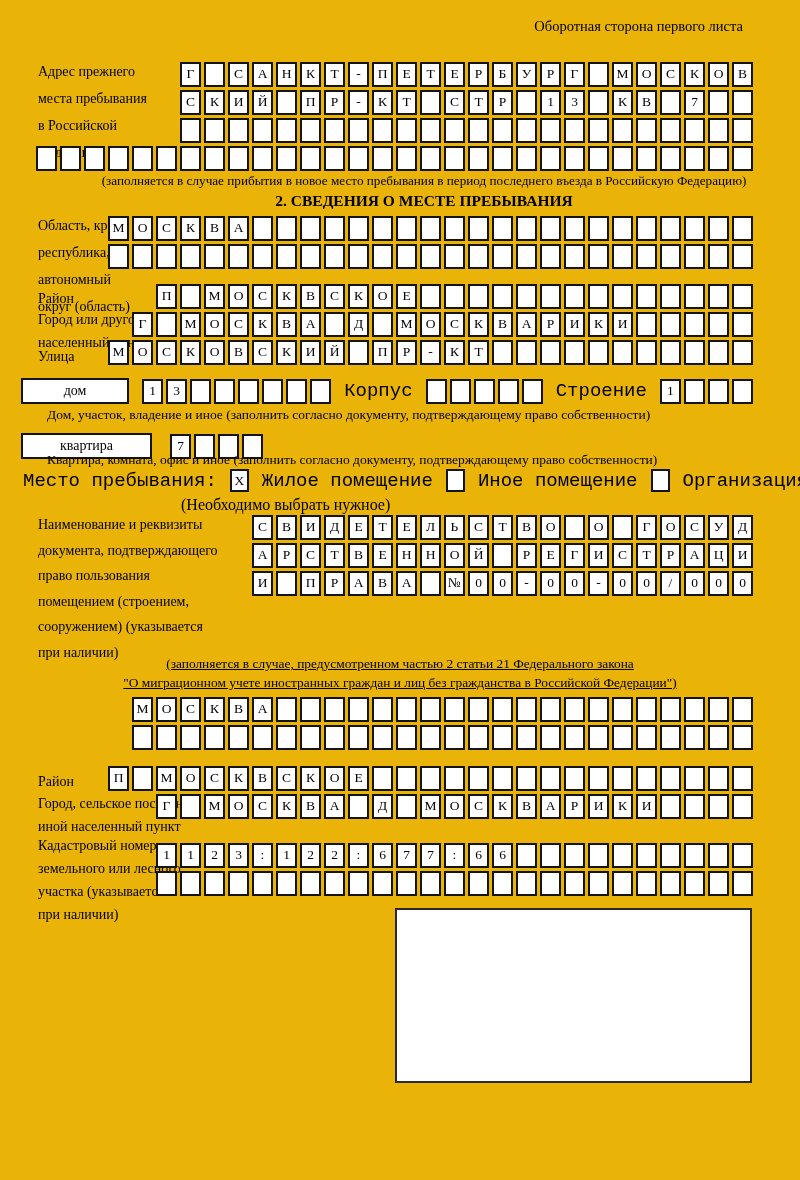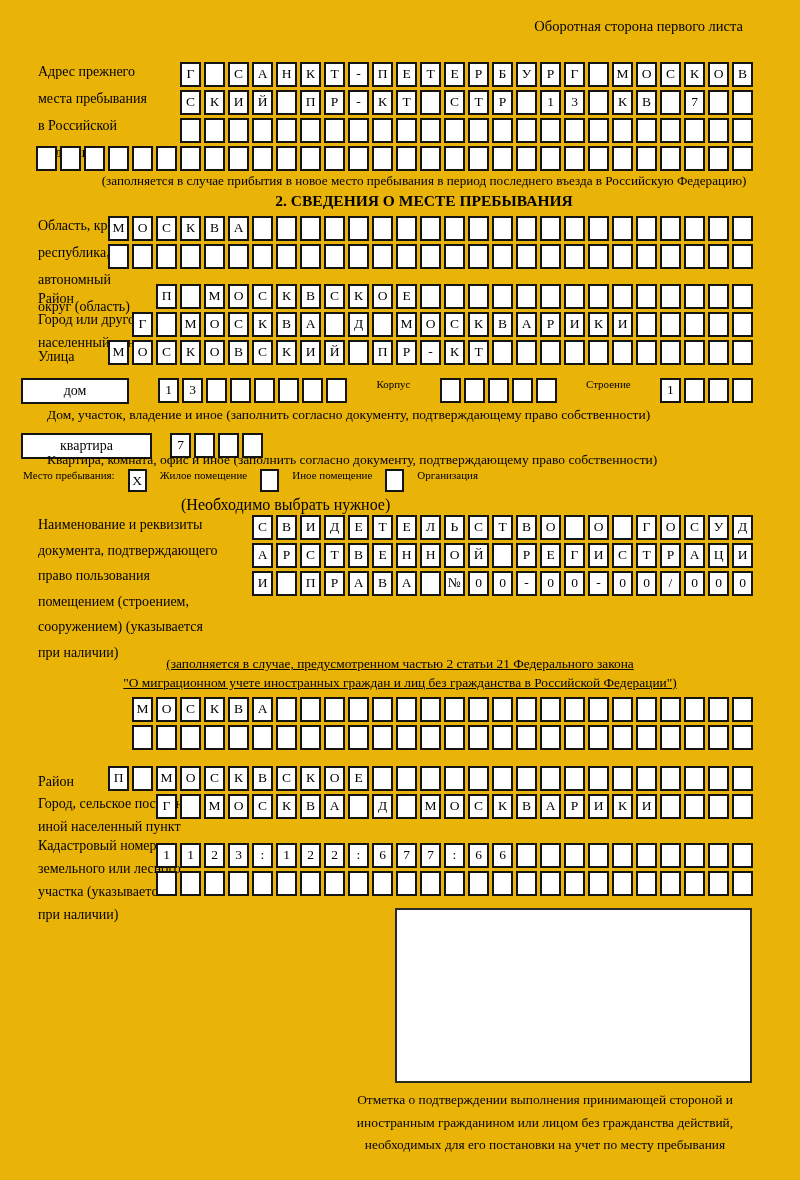--- a/index.html
+++ b/index.html
@@ -17,22 +17,22 @@
     font-size:13.5px;line-height:20px;text-align:center;flex:0 0 auto;background:#fff;
   }
   .cap{position:absolute;font-size:13.2px;padding-left:24px;}
   .center{left:0;width:100%;text-align:center;}
   .bold{font-weight:bold;}
   .widebox{
     box-sizing:border-box;height:26px;border:2px solid #141414;background:#fff;
     text-align:center;font-size:14px;line-height:22px;flex:0 0 auto;
   }
   .inlinecells{display:flex;gap:3px;}
-  .hrow{position:absolute;display:flex;align-items:flex-start;}
-  .hlabel{font-size:11px;white-space:nowrap;}
+  .hrow{position:absolute;display:flex;align-items:center;}
+  .hlabel{font-size:19px;white-space:nowrap;font-family:Liberation Mono, monospace;}
   .chk{
     width:19px;height:23px;box-sizing:border-box;border:2px solid #141414;background:#fff;
     font-size:13.5px;line-height:19px;text-align:center;flex:0 0 auto;
   }
   .stampbox{position:absolute;left:395px;top:908px;width:357px;height:175px;
     box-sizing:border-box;border:2px solid #2a2a2a;background:#fff;}
   .stampcap{position:absolute;left:330px;top:1089px;width:430px;
     font-size:13.4px;line-height:22.5px;text-align:center;}
   .factnote{position:absolute;left:0;width:100%;text-align:center;font-size:13.4px;text-decoration:underline;}
 </style>
@@ -617,15 +617,14 @@
       <span class="cell"></span>
       <span class="cell"></span>
       <span class="cell"></span>
       <span class="cell"></span>
       <span class="cell"></span>
       <span class="cell"></span>
       <span class="cell"></span>
     </div>
 
   <div class="stampbox"></div>
-  <div class="stampcap">Отметка о подтверждении выполнения принимающей стороной и иностранным гражданином или лицом без гражданства действий, необходимых для его постановки на учет по месту пребывания</div>
 
 </div>
 
 </body></html>

